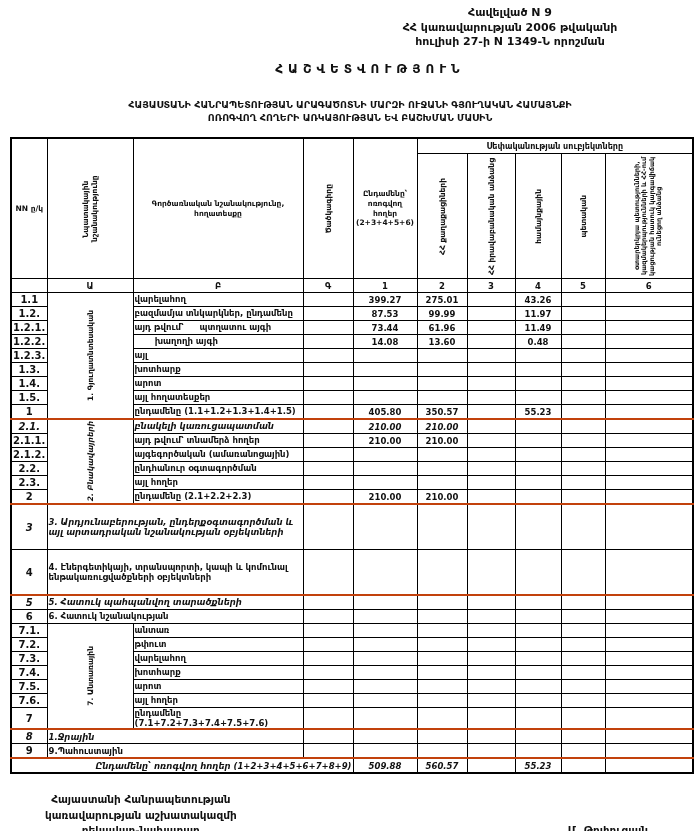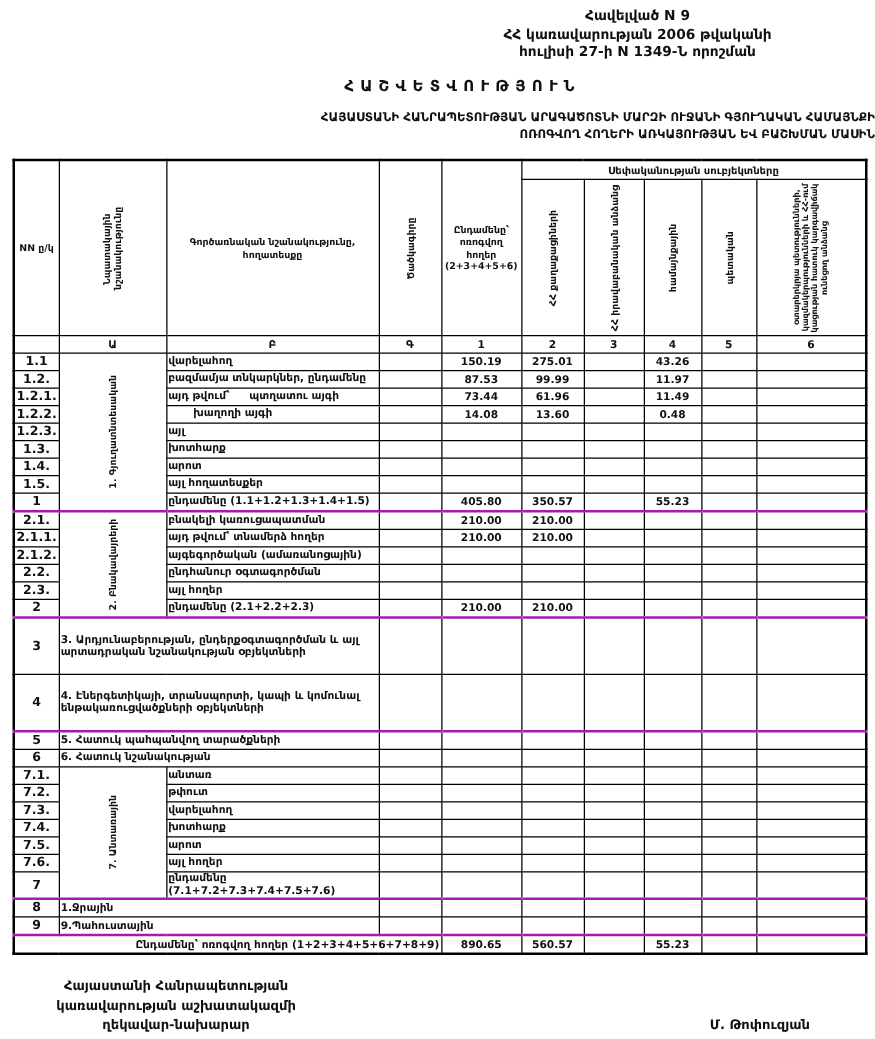--- a/index.html
+++ b/index.html
@@ -1,36 +1,36 @@
 <!DOCTYPE html>
 <html><head>
 <meta charset="utf-8">
 <style>
   html,body{margin:0;padding:0;background:#fff;width:700px;height:831px;overflow:hidden;
     font-family:"DejaVu Sans",sans-serif;color:#111;}
   .page{position:relative;width:700px;height:831px;}
   .appendix{margin:6px 10px 0 auto;width:360px;text-align:center;font-weight:bold;
     font-size:11px;line-height:1.32;}
   .title{margin-top:12px;text-align:center;font-weight:bold;font-size:12px;letter-spacing:5px;padding-left:40px;}
-  .subtitle{margin-top:12px;text-align:right;font-weight:bold;font-size:9.5px;line-height:1.45;}
+  .subtitle{margin-top:22px;text-align:center;font-weight:bold;font-size:9.5px;line-height:1.45;}
   table{border-collapse:collapse;table-layout:fixed;margin:12px 8px 0 10px;width:682px;
     border:2px solid #000;}
   th,td{border:1px solid #000;padding:0 1px;font-size:8.5px;font-weight:bold;
     overflow:hidden;vertical-align:middle;}
   thead th{font-weight:bold;text-align:center;}
   .h-span{height:14px;font-size:8px;}
   .h-main{height:124px;}
   .vert{writing-mode:vertical-rl;transform:rotate(180deg);margin:0 auto;
     text-align:center;font-size:7.5px;line-height:1.2;max-height:120px;}
   .vert.small{font-size:6.5px;line-height:1.15;}
   .hwrap{font-size:7.5px;font-weight:bold;line-height:1.3;}
   .letters td{height:13px;text-align:center;font-size:8.5px;}
   tbody td{height:13px;}
   tr.tall td{height:44px;}
-  tr.thick td{border-top:2px solid #a21caf;}
+  tr.thick td{border-top:2px solid #c2410c;font-style:italic;}
   .numcell{text-align:center;font-size:10px;}
   .lblcell{text-align:left;font-size:8.5px;line-height:1.2;}
   .lblcell.center{text-align:right;}
   .flexcell{white-space:nowrap;}
   .flexcell .sub{display:inline-block;width:62%;text-align:center;}
   .sectioncell{text-align:center;}
   .valcell{text-align:center;font-size:8.5px;}
   .codecell{}
   .footer{display:flex;justify-content:space-between;align-items:flex-end;
     margin:18px 52px 0 45px;font-weight:bold;font-size:10.5px;line-height:1.45;text-align:center;}
@@ -109,21 +109,21 @@
       </tr>
     </thead>
     <tbody>
         <tr>
           <td class="numcell">1.1</td>
           <td class="sectioncell" rowspan="9">
             <div class="vert">1. Գյուղատնտեսական</div>
           </td>
           <td class="lblcell" colspan="1">վարելահող</td>
           <td class="codecell"></td>
-          <td class="valcell">150.19</td>
+          <td class="valcell">399.27</td>
           <td class="valcell">275.01</td>
           <td class="valcell"></td>
           <td class="valcell">43.26</td>
           <td class="valcell"></td>
           <td class="valcell"></td>
         </tr>
         <tr>
           <td class="numcell">1.2.</td>
           <td class="lblcell" colspan="1">բազմամյա տնկարկներ, ընդամենը</td>
           <td class="codecell"></td>
@@ -421,21 +421,21 @@
           <td class="codecell"></td>
           <td class="valcell"></td>
           <td class="valcell"></td>
           <td class="valcell"></td>
           <td class="valcell"></td>
           <td class="valcell"></td>
           <td class="valcell"></td>
         </tr>
         <tr class="thick">
           <td class="lblcell center" colspan="4">Ընդամենը՝ ոռոգվող հողեր (1+2+3+4+5+6+7+8+9)</td>
-          <td class="valcell">890.65</td>
+          <td class="valcell">509.88</td>
           <td class="valcell">560.57</td>
           <td class="valcell"></td>
           <td class="valcell">55.23</td>
           <td class="valcell"></td>
           <td class="valcell"></td>
         </tr>
       </tbody>
   </table>
 
   <div class="footer">

